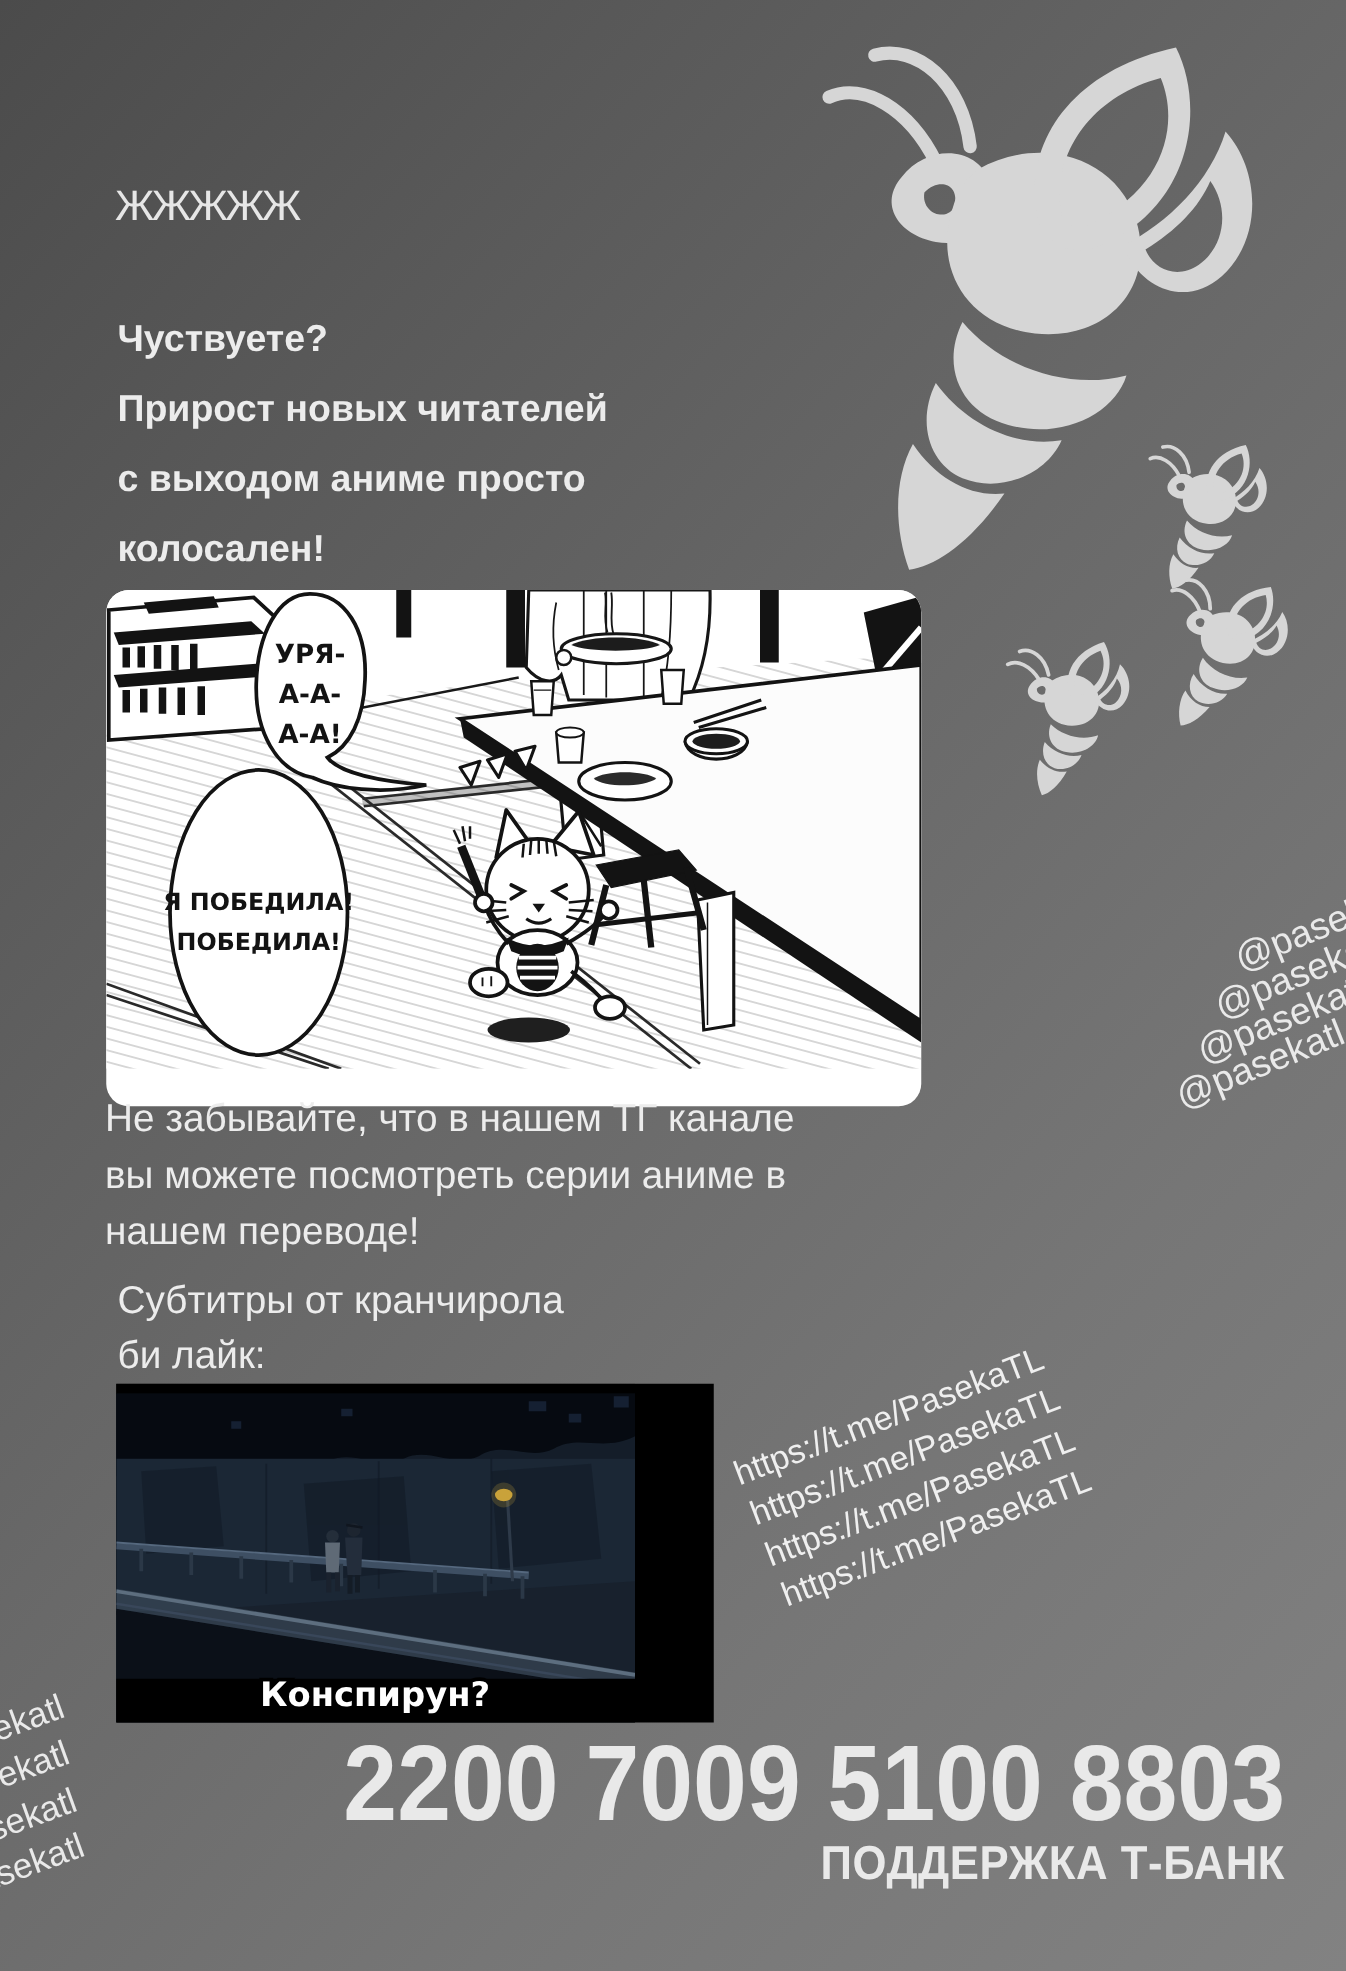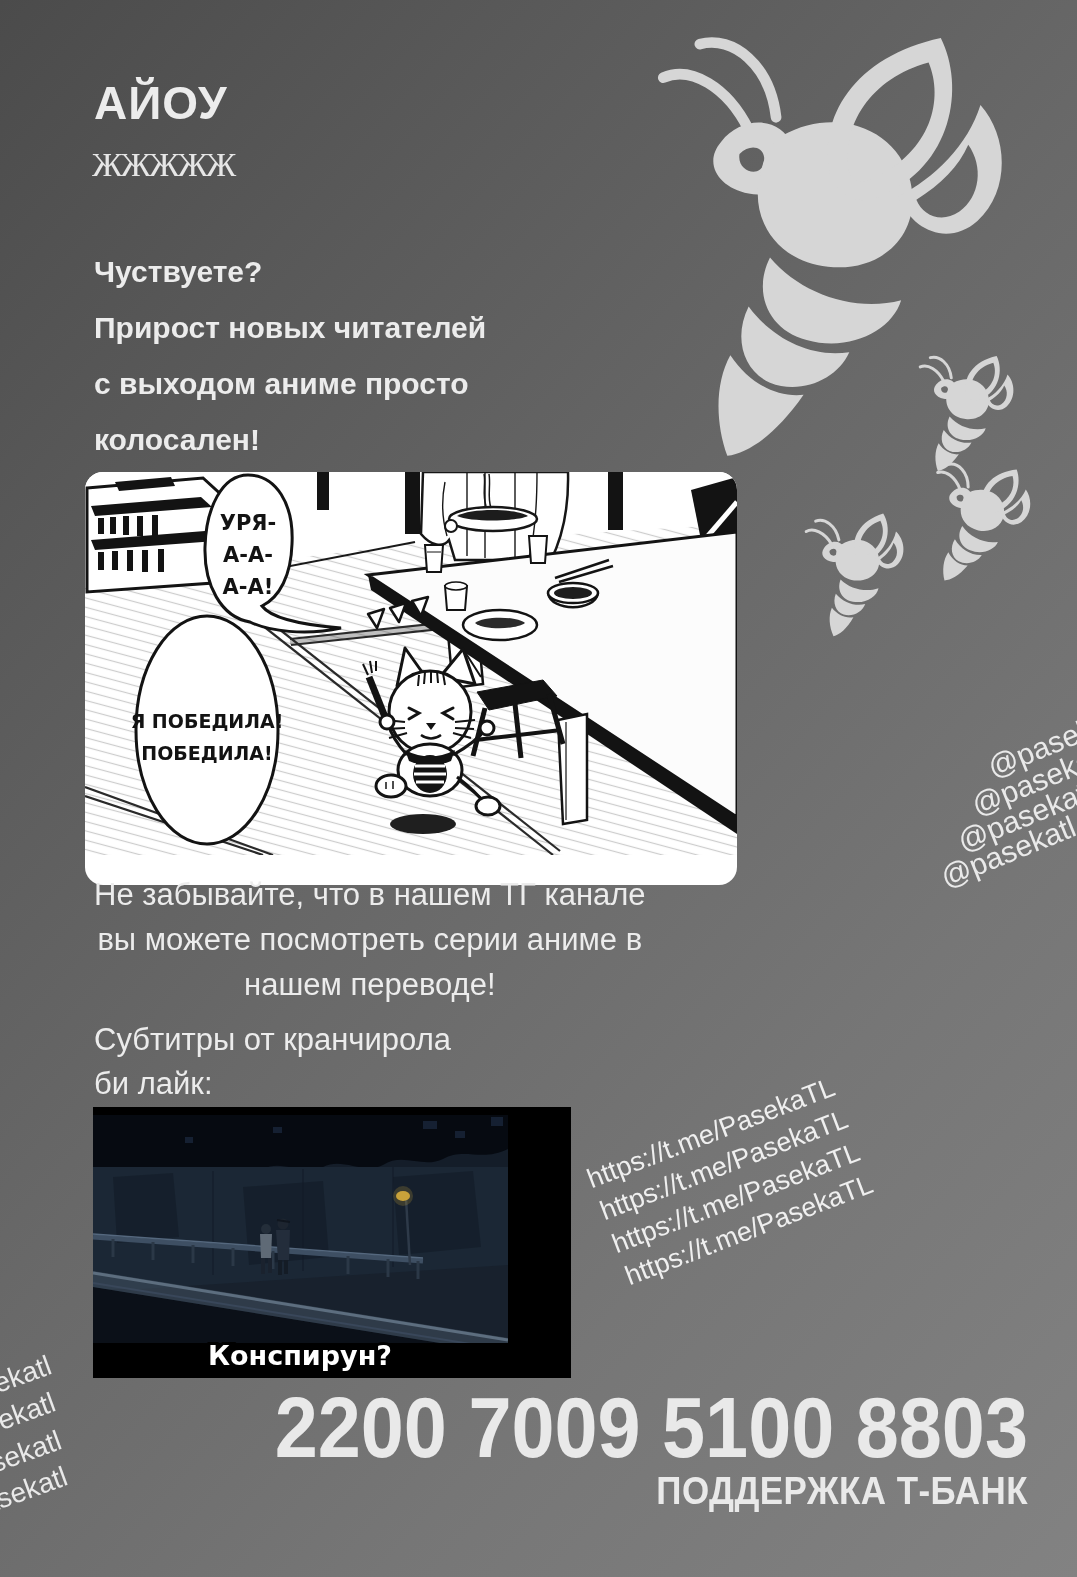--- a/index.html
+++ b/index.html
@@ -44,22 +44,21 @@
         <path fill="#d6d6d6" d="M33,88 C41,99 54,105 66,103 C62,112 50,117 40,113 C31,109 28,98 33,88 Z"></path>
         <path fill="#d6d6d6" d="M27,104 C33,113 42,118 51,117 C42,130 33,136 26,137 C22,126 22,113 27,104 Z"></path>
       </g>
     </defs>
     <use href="#bee" transform="translate(648,38) scale(3.05)"></use>
     <use href="#bee" transform="translate(916,356) scale(0.84)"></use>
     <use href="#bee" transform="translate(928,466) scale(0.86) rotate(6 60 70)"></use>
     <use href="#bee" transform="translate(806,516) scale(0.86) rotate(-5 60 70)"></use>
   </svg>
 
-  <div class="abs title" style="left:94px; top:76px;">АЙОУ</div>
-  <div class="abs buzz" style="left:92px; top:146px;font-family:Liberation Serif, serif;">ЖЖЖЖЖ</div>
+  <div class="abs buzz" style="left:92px; top:146px;">ЖЖЖЖЖ</div>
   <div class="abs body-text preline" style="left:94px; top:232px;">Чуствуете?
 Прирост новых читателей
 с выходом аниме просто
 колосален!</div>
 
   <div class="abs manga-panel">
     <svg width="652" height="383" viewBox="0 0 652 383">
       <defs>
         <pattern id="tat" width="9" height="9" patternUnits="userSpaceOnUse" patternTransform="rotate(15)">
           <rect width="9" height="9" fill="#ffffff"></rect>
@@ -228,21 +227,21 @@
         <path d="M368,283 C382,275 394,266 400,258" stroke="#131313" stroke-width="3" fill="none"></path>
         <circle cx="402" cy="256" r="7" fill="#ffffff" stroke="#131313" stroke-width="3"></circle>
         <ellipse cx="306" cy="314" rx="15" ry="11" fill="#ffffff" stroke="#131313" stroke-width="3"></ellipse>
         <path d="M301,310 L301,317 M308,309 L308,317" stroke="#131313" stroke-width="1.5"></path>
         <path d="M372,305 C385,315 395,325 400,332" stroke="#131313" stroke-width="3" fill="none"></path>
         <ellipse cx="403" cy="334" rx="12" ry="9" fill="#ffffff" stroke="#131313" stroke-width="3"></ellipse>
       </g>
     </svg>
   </div>
 
-  <div class="abs body-text2 preline" style="left:94px; top:872px;text-align:center;">Не забывайте, что в нашем ТГ канале
+  <div class="abs body-text2 preline" style="left:84px; top:872px;">Не забывайте, что в нашем ТГ канале
 вы можете посмотреть серии аниме в
 нашем переводе!</div>
   <div class="abs body-text3 preline" style="left:94px; top:1018px;">Субтитры от кранчирола
 би лайк:</div>
 
   <div class="abs anime-frame">
     <svg width="415" height="271" viewBox="0 0 415 271">
       <rect width="415" height="271" fill="#000000"></rect>
       <rect x="0" y="8" width="415" height="228" fill="#141d29"></rect>
       <path d="M0,8 L415,8 L415,42 C390,55 370,40 350,52 C330,62 310,45 290,58 C270,68 250,50 230,60 C210,70 190,52 170,62 C150,70 130,55 110,66 C90,74 70,60 50,70 C30,78 12,68 0,74 Z" fill="#060a11"></path>

